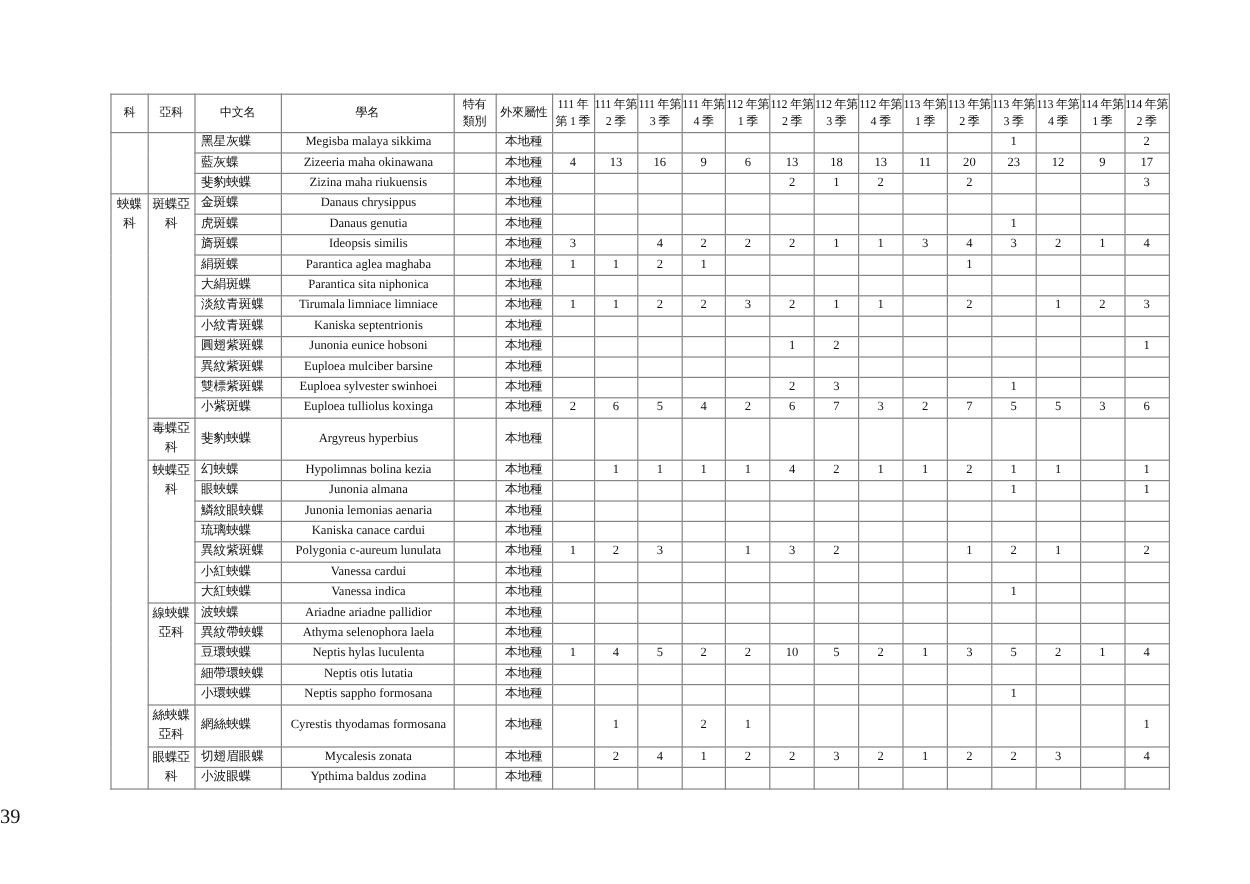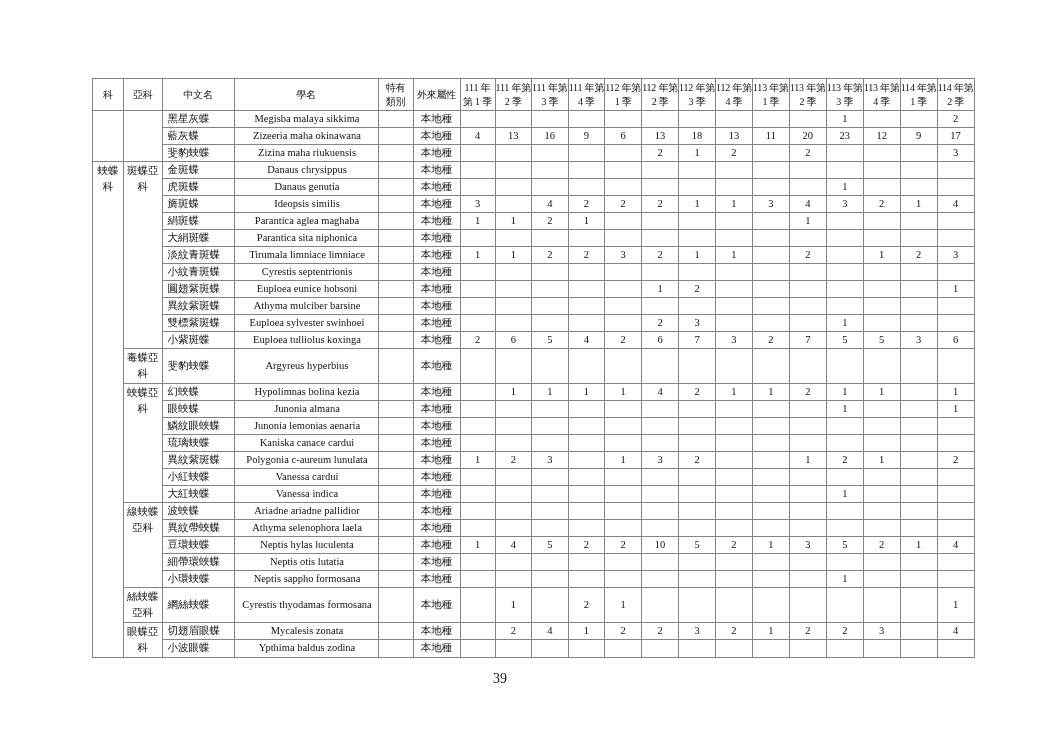--- a/index.html
+++ b/index.html
@@ -21,22 +21,22 @@
   }
   td{font-size:10.5px;height:16px;padding:0 2px;line-height:1.2;vertical-align:middle;}
   td.family,td.subfamily{vertical-align:top;text-align:center;white-space:pre;line-height:1.5;padding:1px 3px;}
   td.cname{text-align:left;white-space:nowrap;padding-left:5px;}
   td.sname{text-align:center;white-space:nowrap;padding-left:4px;}
   td.endemic{text-align:center;}
   td.origin{text-align:center;}
   td.qval{text-align:center;}
   tr.tall td{height:32px;}
   .page-number{
-    position:absolute;top:671px;left:0;width:1000px;text-align:center;
-    font-size:14px;
+    position:absolute;top:671px;left:0;width:1000px;text-align:left;
+    font-size:17px;
   }
 </style>
 </head>
 <body>
 
 <div class="sheet">
   <table>
     <colgroup id="cols">
         <col style="width: 31px;">
         <col style="width: 35px;">
@@ -280,61 +280,61 @@
           <td class="qval">1</td>
           <td class="qval"></td>
           <td class="qval">2</td>
           <td class="qval"></td>
           <td class="qval">1</td>
           <td class="qval">2</td>
           <td class="qval">3</td>
         </tr>
         <tr>
           <td class="cname">小紋青斑蝶</td>
-          <td class="sname">Cyrestis septentrionis</td>
+          <td class="sname">Kaniska septentrionis</td>
           <td class="endemic"></td>
           <td class="origin">本地種</td>
           <td class="qval"></td>
           <td class="qval"></td>
           <td class="qval"></td>
           <td class="qval"></td>
           <td class="qval"></td>
           <td class="qval"></td>
           <td class="qval"></td>
           <td class="qval"></td>
           <td class="qval"></td>
           <td class="qval"></td>
           <td class="qval"></td>
           <td class="qval"></td>
           <td class="qval"></td>
           <td class="qval"></td>
         </tr>
         <tr>
           <td class="cname">圓翅紫斑蝶</td>
-          <td class="sname">Euploea eunice hobsoni</td>
+          <td class="sname">Junonia eunice hobsoni</td>
           <td class="endemic"></td>
           <td class="origin">本地種</td>
           <td class="qval"></td>
           <td class="qval"></td>
           <td class="qval"></td>
           <td class="qval"></td>
           <td class="qval"></td>
           <td class="qval">1</td>
           <td class="qval">2</td>
           <td class="qval"></td>
           <td class="qval"></td>
           <td class="qval"></td>
           <td class="qval"></td>
           <td class="qval"></td>
           <td class="qval"></td>
           <td class="qval">1</td>
         </tr>
         <tr>
           <td class="cname">異紋紫斑蝶</td>
-          <td class="sname">Athyma mulciber barsine</td>
+          <td class="sname">Euploea mulciber barsine</td>
           <td class="endemic"></td>
           <td class="origin">本地種</td>
           <td class="qval"></td>
           <td class="qval"></td>
           <td class="qval"></td>
           <td class="qval"></td>
           <td class="qval"></td>
           <td class="qval"></td>
           <td class="qval"></td>
           <td class="qval"></td>

